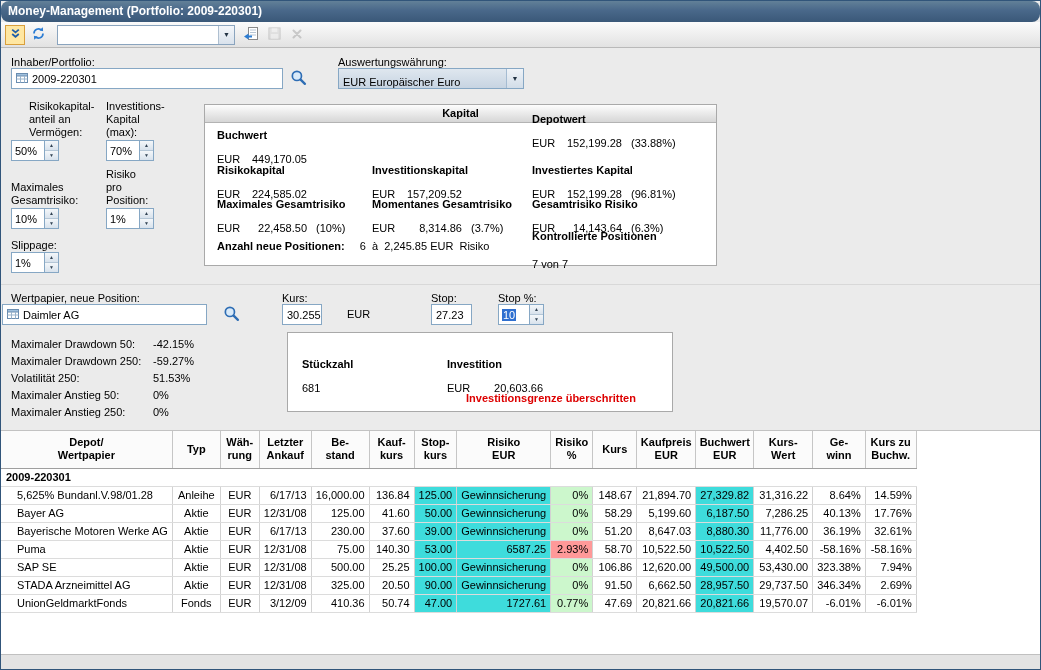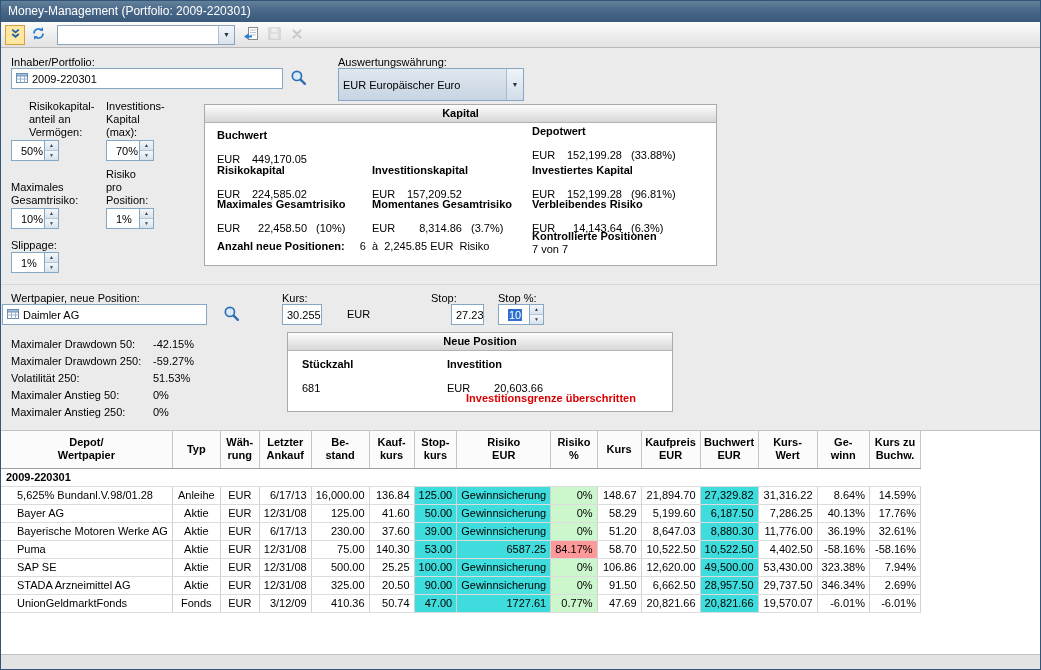--- a/index.html
+++ b/index.html
@@ -1,34 +1,34 @@
 <!DOCTYPE html>
 <html><head>
 <meta charset="utf-8">
 <style>
   * { margin:0; padding:0; box-sizing:border-box; }
   body { font-family:"Liberation Sans","DejaVu Sans",sans-serif; font-size:11px; color:#000; }
   .window { width:1041px; height:670px; border:1px solid #31557a; background:#ebebeb; display:flex; flex-direction:column; position:relative; overflow:hidden; }
-  .titlebar { height:21px; background:linear-gradient(180deg,#628098 0%,#49688a 45%,#3a5878 100%); color:#fff; font-weight:normal; font-size:12px; line-height:21px; padding-left:7px; flex:0 0 auto; }
+  .titlebar { height:21px; background:linear-gradient(180deg,#628098 0%,#49688a 45%,#3a5878 100%); color:#fff; font-weight:bold; font-size:12px; line-height:21px; padding-left:7px; flex:0 0 auto;border-radius:8px; }
   .toolbar { height:26px; background:linear-gradient(180deg,#fbfbfb,#e2e2e2); border-bottom:1px solid #b9b9b9; display:flex; align-items:center; padding:0 4px; flex:0 0 auto; }
   .tb-btn { width:20px; height:20px; display:flex; align-items:center; justify-content:center; margin-right:3px; border:1px solid transparent; }
   .tb-btn.hl { background:#ffe7a2; border:1px solid #d99f3c; }
   .tb-btn.disabled { opacity:.45; filter:grayscale(1); }
   .tb-combo { width:178px; height:20px; background:#fff; border:1px solid #8aa4be; display:flex; align-items:center; margin:0 6px; }
   .tb-combo .txt { flex:1; padding-left:4px; }
   .tb-combo .arr { width:16px; height:100%; border-left:1px solid #aebfd0; background:linear-gradient(180deg,#f3f6fa,#d9e2ec); display:flex; align-items:center; justify-content:center; font-size:7px; color:#234; }
   .content { position:relative; flex:1; background:#ebebeb; }
   .lbl { position:absolute; white-space:pre-line; line-height:13px; }
   .tbx { position:absolute; height:21px; background:#fff; border:1px solid #86a7c4; display:flex; align-items:center; padding:0 4px; gap:4px; white-space:nowrap; }
   .icon-btn { position:absolute; width:18px; height:18px; display:flex; align-items:center; justify-content:center; }
-  .combo { position:absolute; height:33px; border:1px solid #86a7c4; background:linear-gradient(180deg,#dfe7ef,#c7d4e2); display:flex; align-items:center; }
+  .combo { position:absolute; height:21px; border:1px solid #86a7c4; background:linear-gradient(180deg,#dfe7ef,#c7d4e2); display:flex; align-items:flex-end; }
   .combo .txt { flex:1; padding-left:4px; }
   .combo .arr { width:17px; height:100%; border-left:1px solid #a5bcd2; background:linear-gradient(180deg,#eff3f8,#d2dde8); display:flex; align-items:center; justify-content:center; font-size:7px; color:#234; }
   .spinner { position:absolute; height:21px; display:flex; }
-  .sp-input { flex:1; background:#fff; border:1px solid #86a7c4; border-right:none; display:flex; align-items:center; padding-left:9px; overflow:hidden; }
+  .sp-input { flex:1; background:#fff; border:1px solid #86a7c4; border-right:none; display:flex; align-items:center; padding-left:3px; overflow:hidden; }
   .spin-btns { width:15px; display:flex; flex-direction:column; border:1px solid #86a7c4; background:#e8eef4; }
   .spin-btn { flex:1; background:linear-gradient(180deg,#f4f7fa,#d8e2ec); border-bottom:1px solid #b4c6d6; font-size:5px; line-height:5px; display:flex; align-items:center; justify-content:center; color:#345; }
   .spin-btn:last-child { border-bottom:none; }
   .sel { background:#2e6fd0; color:#fff; padding:0 1px; }
   .groupbox { position:absolute; background:#fff; border:1px solid #a9a9a9; }
   .groupbox-hd { height:18px; background:linear-gradient(180deg,#fdfdfd,#d6d6d6); border-bottom:1px solid #b3b3b3; text-align:center; font-weight:bold; line-height:17px; }
   .cap-item { position:absolute; white-space:nowrap; }
   .cap-label { font-weight:bold; }
   .cap-value { margin-top:12px; }
   .cur { display:inline-block; width:28px; }
@@ -201,21 +201,21 @@
         </div>
     </div>
 
     <div class="groupbox" style="left:203px;top:56px;width:513px;height:162px">
       <div class="groupbox-hd">Kapital</div>
 
       <div class="cap-item" style="left:12px;top:24px">
         <div class="cap-label">Buchwert</div>
         <div class="cap-value"><span class="cur">EUR</span><span class="amt">449,170.05</span><span class="pct"></span></div>
       </div>
-      <div class="cap-item" style="left:327px;top:20px">
+      <div class="cap-item" style="left:327px;top:8px">
         <div class="cap-label">Depotwert</div>
         <div class="cap-value"><span class="cur">EUR</span><span class="amt">152,199.28</span><span class="pct">(33.88%)</span></div>
       </div>
 
       <div class="cap-item" style="left:12px;top:59px">
         <div class="cap-label">Risikokapital</div>
         <div class="cap-value"><span class="cur">EUR</span><span class="amt">224,585.02</span><span class="pct"></span></div>
       </div>
       <div class="cap-item" style="left:167px;top:59px">
         <div class="cap-label">Investitionskapital</div>
@@ -228,31 +228,31 @@
 
       <div class="cap-item" style="left:12px;top:93px">
         <div class="cap-label">Maximales Gesamtrisiko</div>
         <div class="cap-value"><span class="cur">EUR</span><span class="amt">22,458.50</span><span class="pct">(10%)</span></div>
       </div>
       <div class="cap-item" style="left:167px;top:93px">
         <div class="cap-label">Momentanes Gesamtrisiko</div>
         <div class="cap-value"><span class="cur">EUR</span><span class="amt">8,314.86</span><span class="pct">(3.7%)</span></div>
       </div>
       <div class="cap-item" style="left:327px;top:93px">
-        <div class="cap-label">Verbleibendes Risiko</div>
+        <div class="cap-label">Gesamtrisiko Risiko</div>
         <div class="cap-value"><span class="cur">EUR</span><span class="amt">14,143.64</span><span class="pct">(6.3%)</span></div>
       </div>
 
       <div class="cap-item" style="left:12px;top:135px">
         <span class="cap-label">Anzahl neue Positionen:</span>
         <span style="margin-left:12px;white-space:pre">6  à  2,245.85 EUR  Risiko</span>
       </div>
       <div class="cap-item" style="left:327px;top:125px">
         <div class="cap-label">Kontrollierte Positionen</div>
-        <div style="margin-top:1px">7 von 7</div>
+        <div style="margin-top:16px">7 von 7</div>
       </div>
     </div>
 
     <div class="divider" style="top:236px"></div>
 
     <div class="lbl" style="left:10px;top:244px">Wertpapier, neue Position:</div>
     <div class="tbx" style="left:1px;top:256px;width:205px">
       <span>
         <svg width="12" height="12" viewBox="0 0 12 12">
             <rect x="0.5" y="1.5" width="11" height="9" fill="#fff" stroke="#6a8db0"></rect>
@@ -273,21 +273,21 @@
       </span>
     </div>
 
     <div class="lbl" style="left:281px;top:244px">Kurs:</div>
     <div class="tbx" style="left:281px;top:256px;width:40px">
       <span>30.255</span>
     </div>
     <div class="lbl" style="left:346px;top:260px">EUR</div>
 
     <div class="lbl" style="left:430px;top:244px">Stop:</div>
-    <div class="tbx" style="left:450px;top:256px;width:33px">
+    <div class="tbx" style="left:430px;top:256px;width:41px">
       <span>27.23</span>
     </div>
 
     <div class="lbl" style="left:497px;top:244px">Stop %:</div>
     <div class="spinner" style="left:497px;top:256px;width:46px">
       <div class="sp-input">
           <span class="sel">10</span>
         </div>
       <div class="spin-btns">
           <div class="spin-btn">▲</div>
@@ -305,21 +305,20 @@
       <span class="stat-label">Volatilität 250:</span><span>51.53%</span>
     </div>
     <div class="stat-row" style="top:341px">
       <span class="stat-label">Maximaler Anstieg 50:</span><span>0%</span>
     </div>
     <div class="stat-row" style="top:358px">
       <span class="stat-label">Maximaler Anstieg 250:</span><span>0%</span>
     </div>
 
     <div class="groupbox" style="left:286px;top:284px;width:386px;height:80px">
-      <div class="groupbox-hd">Neue Position</div>
       <div class="cap-item" style="left:14px;top:25px">
         <div class="cap-label">Stückzahl</div>
         <div class="cap-value">681</div>
       </div>
       <div class="cap-item" style="left:159px;top:25px">
         <div class="cap-label">Investition</div>
         <div class="cap-value"><span class="cur" style="width:30px">EUR</span><span class="amt" style="width:66px">20,603.66</span></div>
       </div>
       <div class="warning">Investitionsgrenze überschritten</div>
     </div>
@@ -432,21 +431,21 @@
             </tr>
             <tr>
               <td class="name">Puma</td>
               <td class="txt">Aktie</td>
               <td class="txt">EUR</td>
               <td class="num">12/31/08</td>
               <td class="num">75.00</td>
               <td class="num">140.30</td>
               <td class="num" style="background: rgb(62, 220, 220);">53.00</td>
               <td class="num" style="background: rgb(62, 220, 220);">6587.25</td>
-              <td class="num" style="background: rgb(255, 153, 153);">84.17%</td>
+              <td class="num" style="background: rgb(255, 153, 153);">2.93%</td>
               <td class="num">58.70</td>
               <td class="num">10,522.50</td>
               <td class="num" style="background: rgb(62, 220, 220);">10,522.50</td>
               <td class="num">4,402.50</td>
               <td class="num">-58.16%</td>
               <td class="num">-58.16%</td>
             </tr>
             <tr>
               <td class="name">SAP SE</td>
               <td class="txt">Aktie</td>

